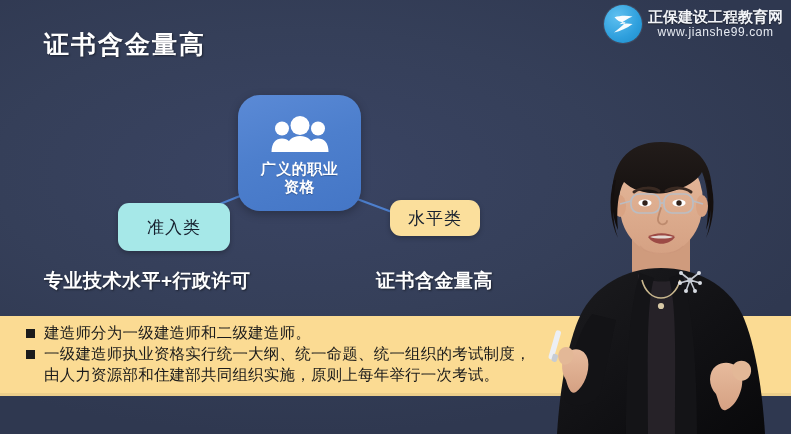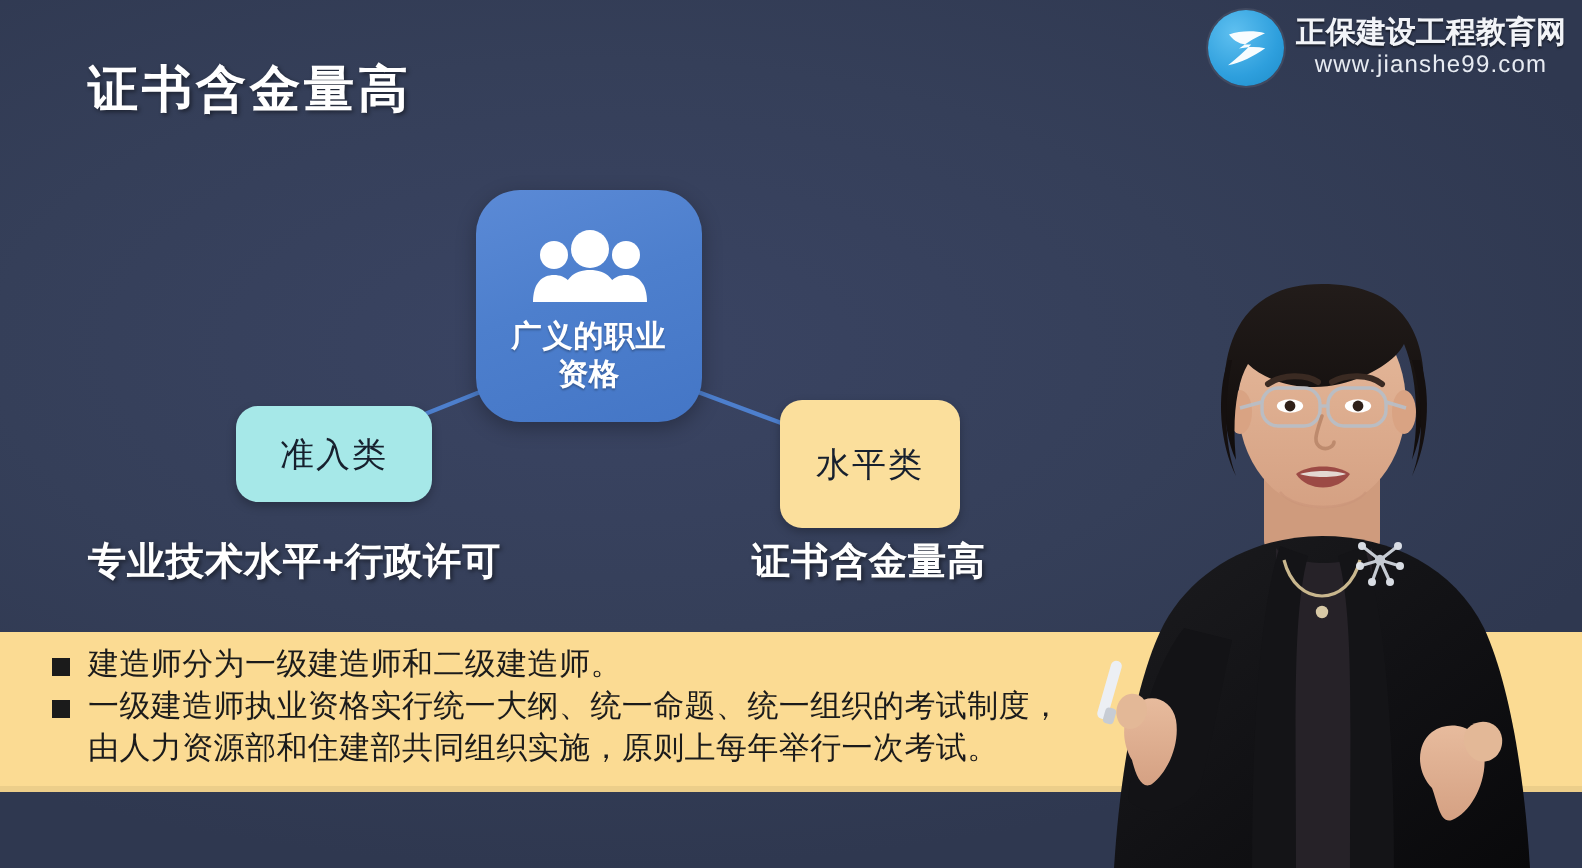--- a/index.html
+++ b/index.html
@@ -98,21 +98,21 @@
     display: flex;
     align-items: center;
     justify-content: center;
     text-align: center;
     box-sizing: border-box;
   }
 
   .node-center {
     left: 238px;
     top: 95px;
-    width: 113px;
+    width: 123px;
     height: 116px;
     border-radius: 22px;
     background: linear-gradient(160deg, #5b8ad6 0%, #4d7fcd 45%, #4476c6 100%);
     flex-direction: column;
     box-shadow: 0 3px 10px rgba(0,0,0,.28);
     padding-top: 6px;
   }
   .people-icon { margin-bottom: 2px; }
   .node-center-label {
     font-size: 15px;
@@ -120,35 +120,35 @@
     color: #ffffff;
     line-height: 1.22;
     letter-spacing: 0.5px;
     white-space: pre-line;
     text-shadow: 0 1px 1px rgba(0,0,0,.25);
   }
 
   .node-left {
     left: 118px;
     top: 203px;
-    width: 98px;
+    width: 112px;
     height: 48px;
     border-radius: 11px;
     background: #a6e8e8;
     color: #17202e;
     font-size: 17px;
     letter-spacing: 1px;
     box-shadow: 0 2px 5px rgba(0,0,0,.25);
   }
 
   .node-right {
     left: 390px;
     top: 200px;
     width: 90px;
-    height: 64px;
+    height: 36px;
     border-radius: 11px;
     background: #fbdf9c;
     color: #17202e;
     font-size: 17px;
     letter-spacing: 1px;
     box-shadow: 0 2px 5px rgba(0,0,0,.25);
   }
 
   .caption {
     position: absolute;

